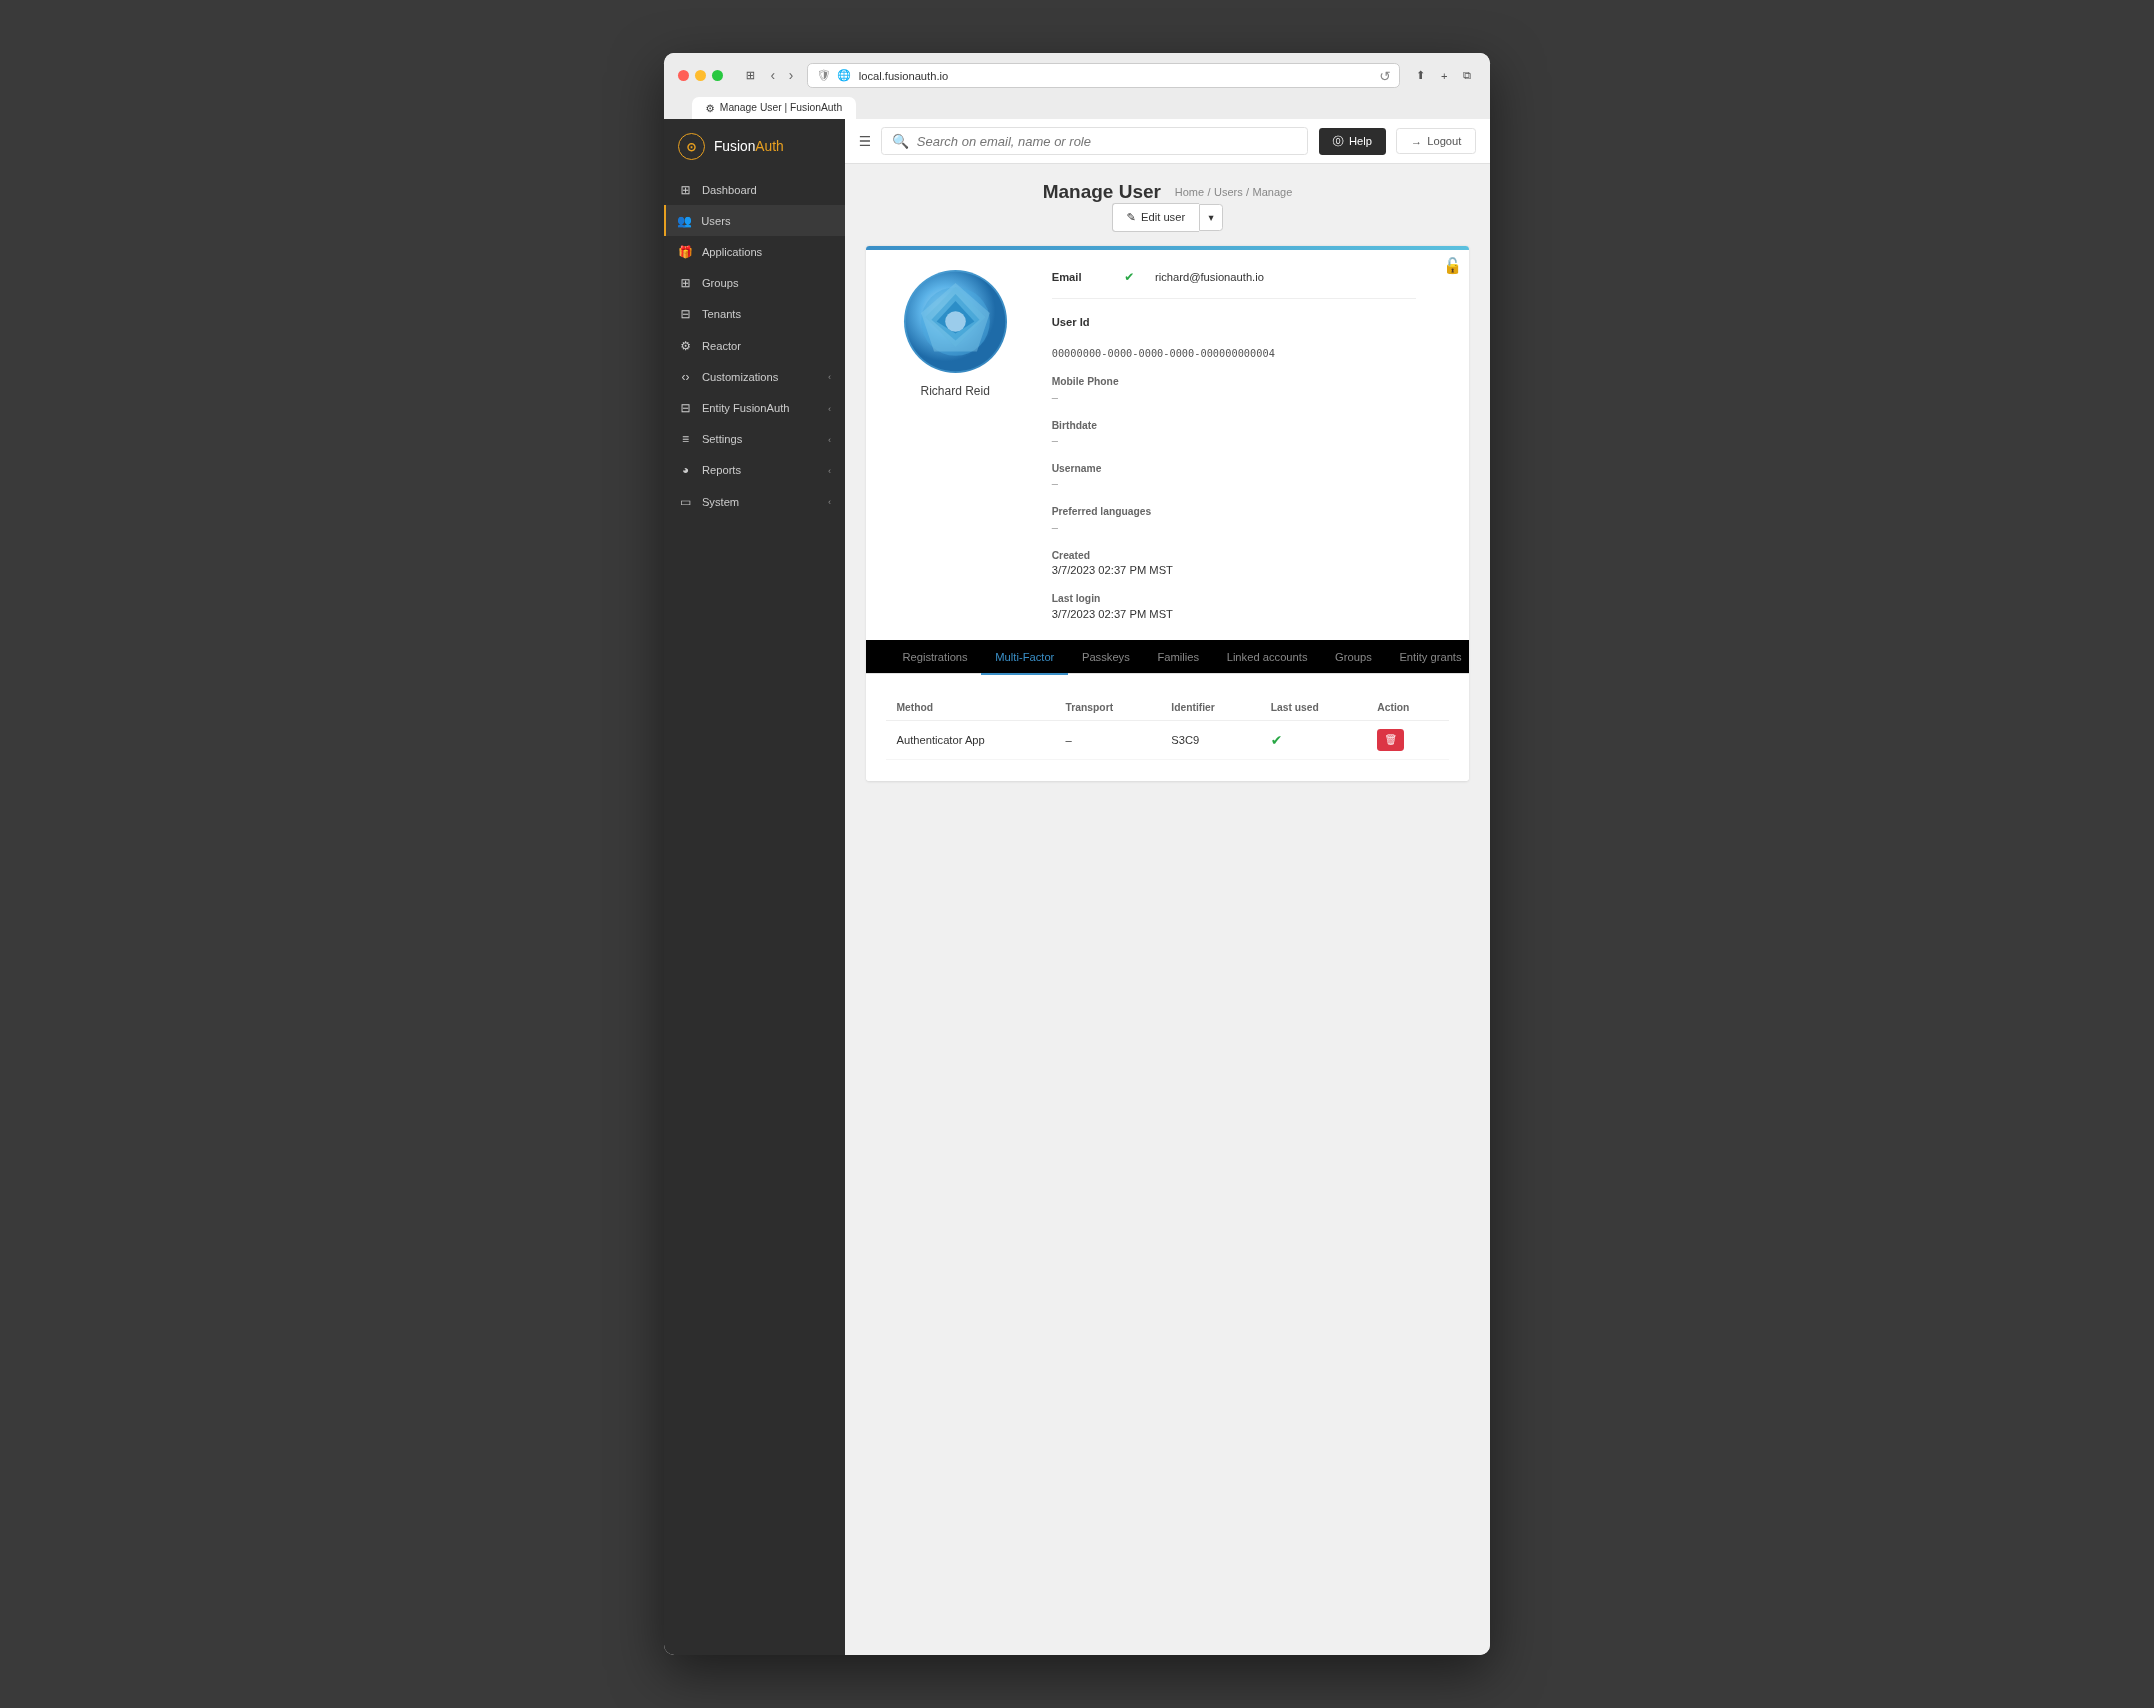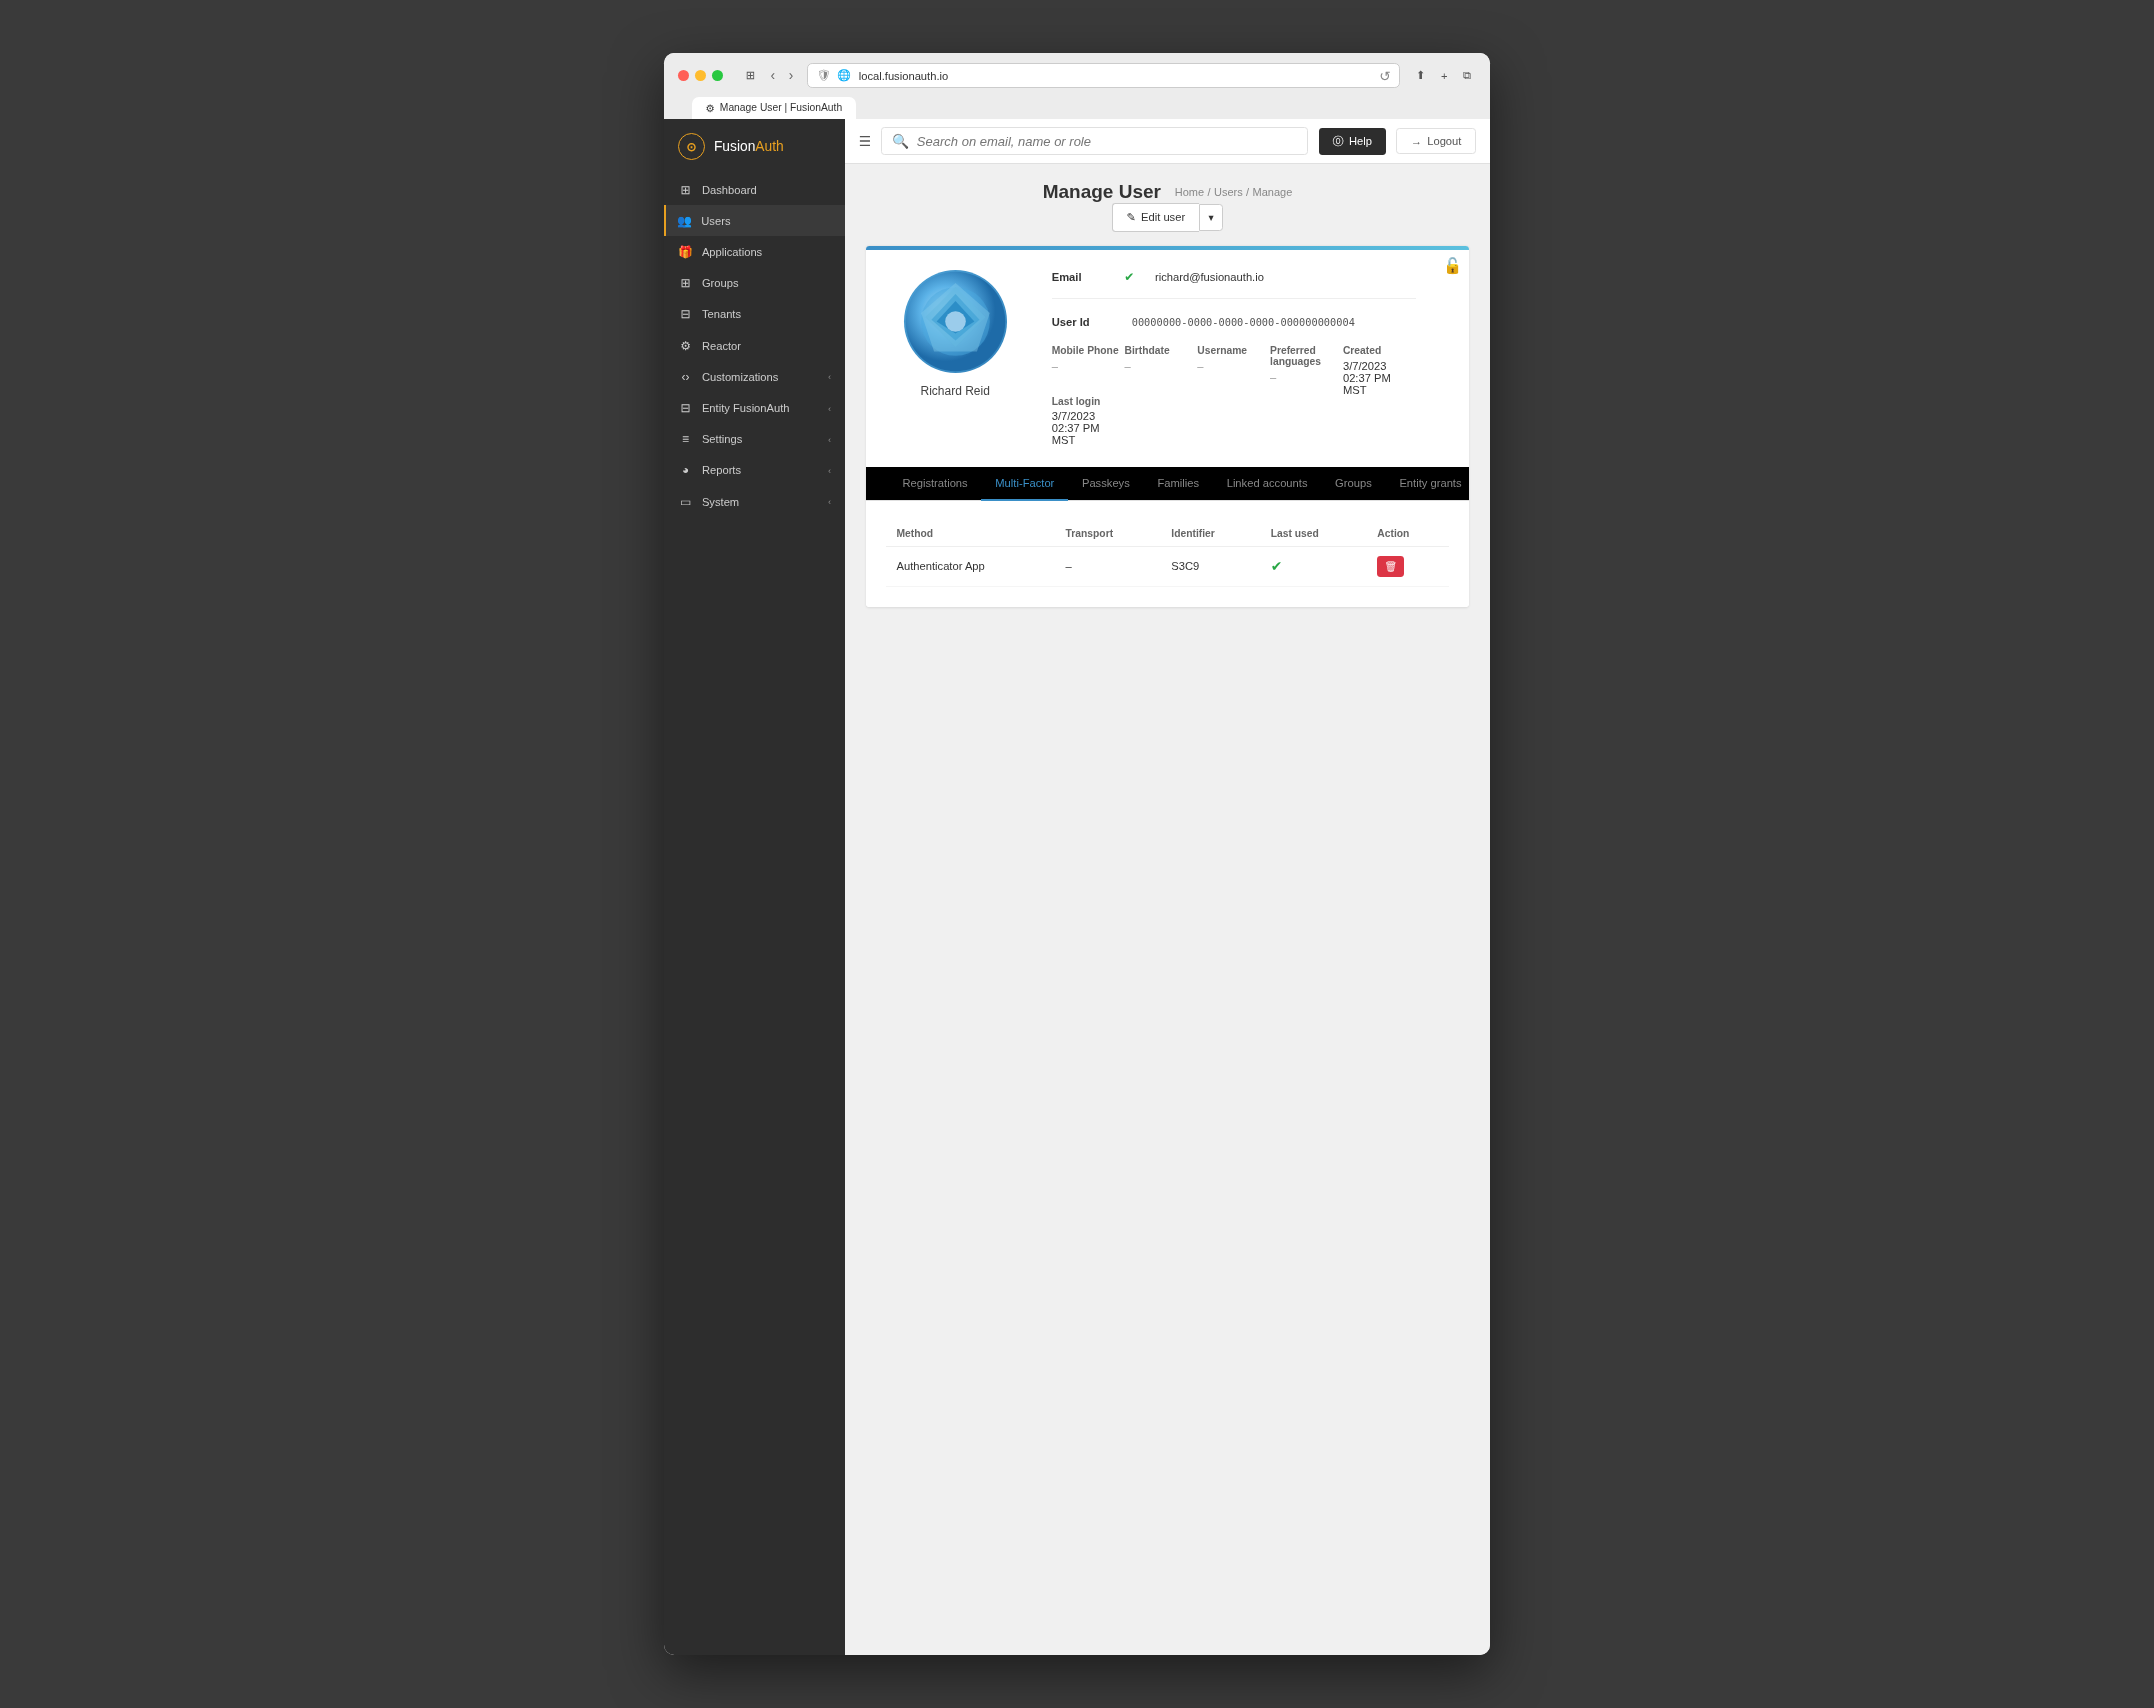--- a/index.html
+++ b/index.html
@@ -274,24 +274,25 @@
       display: flex;
       align-items: center;
       gap: 20.6px;
       padding-bottom: 13.8px;
       border-bottom: 0.9px solid #eee;
       margin-bottom: 17px;
     }
     .info-label { font-size: 11.2px; color: #333; font-weight: 600; min-width: 52px; }
     .check-icon { color: #28a745; font-size: 12px; }
     .info-value { font-size: 11.2px; color: #333; }
-    .userid-row { display: flex; gap: 28px; }
+    .userid-row { display: flex; gap: 19px; flex-direction: column; }
     .user-details-grid {
       display: grid;
-      grid-template-columns: repeat(5, 1fr);
+      grid-template-columns: repeat(1, 1fr);
+      gap: 17px;
       margin-top: 17px;
     }
     .detail-item { display: flex; flex-direction: column; gap: 3.4px; }
     .detail-label { font-size: 10.3px; color: #666; font-weight: 600; }
     .detail-value { font-size: 11.2px; color: #333; }
     .detail-value.empty { color: #999; }
     .lock-icon { float: right; margin: 6.9px; color: #17a2b8; font-size: 15.5px; }
     
     .tabs-section { margin-top: 0; }
     .tabs-bar {

